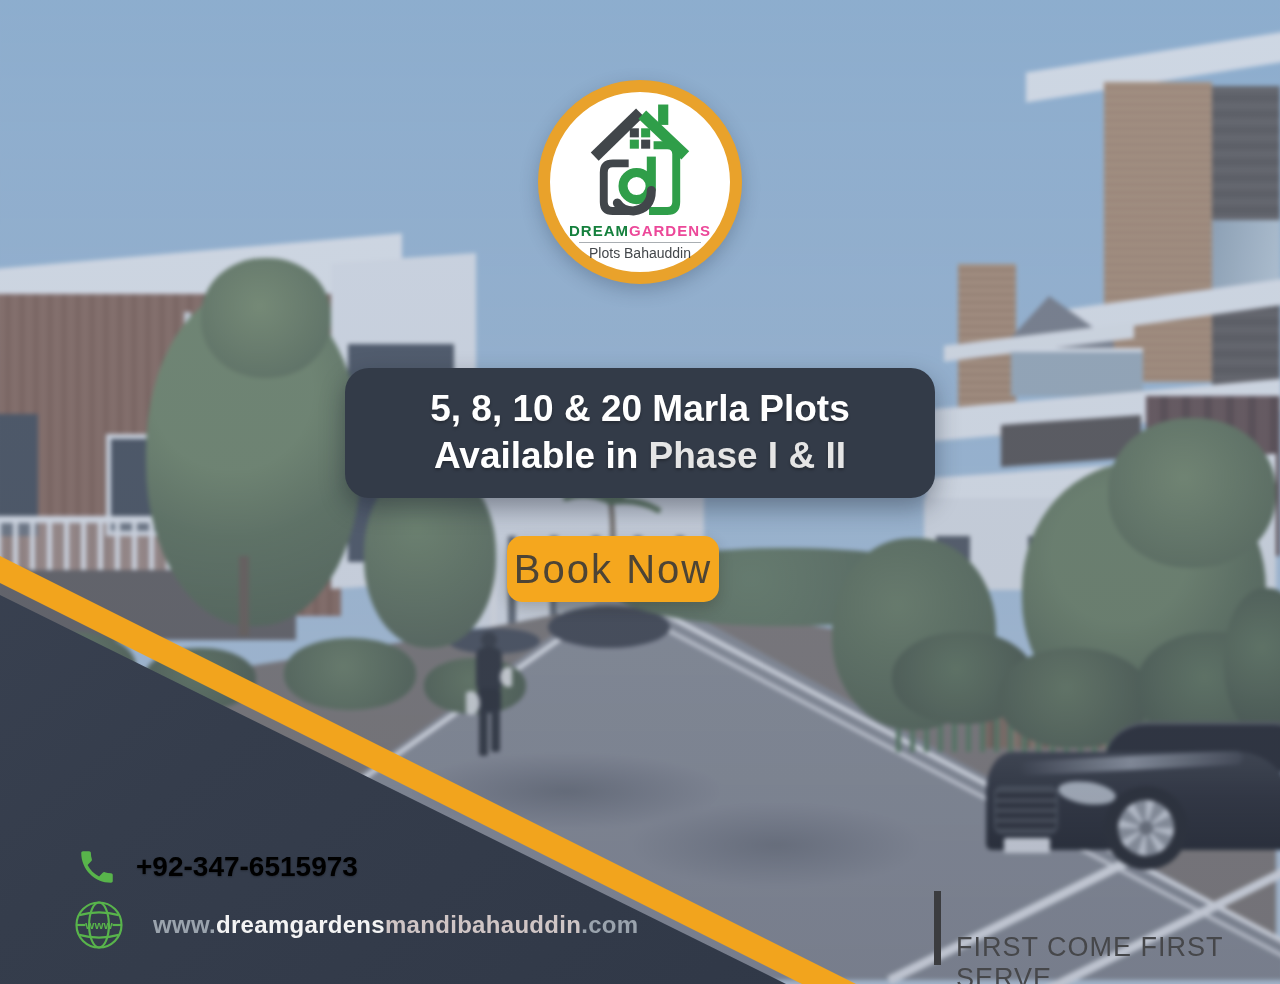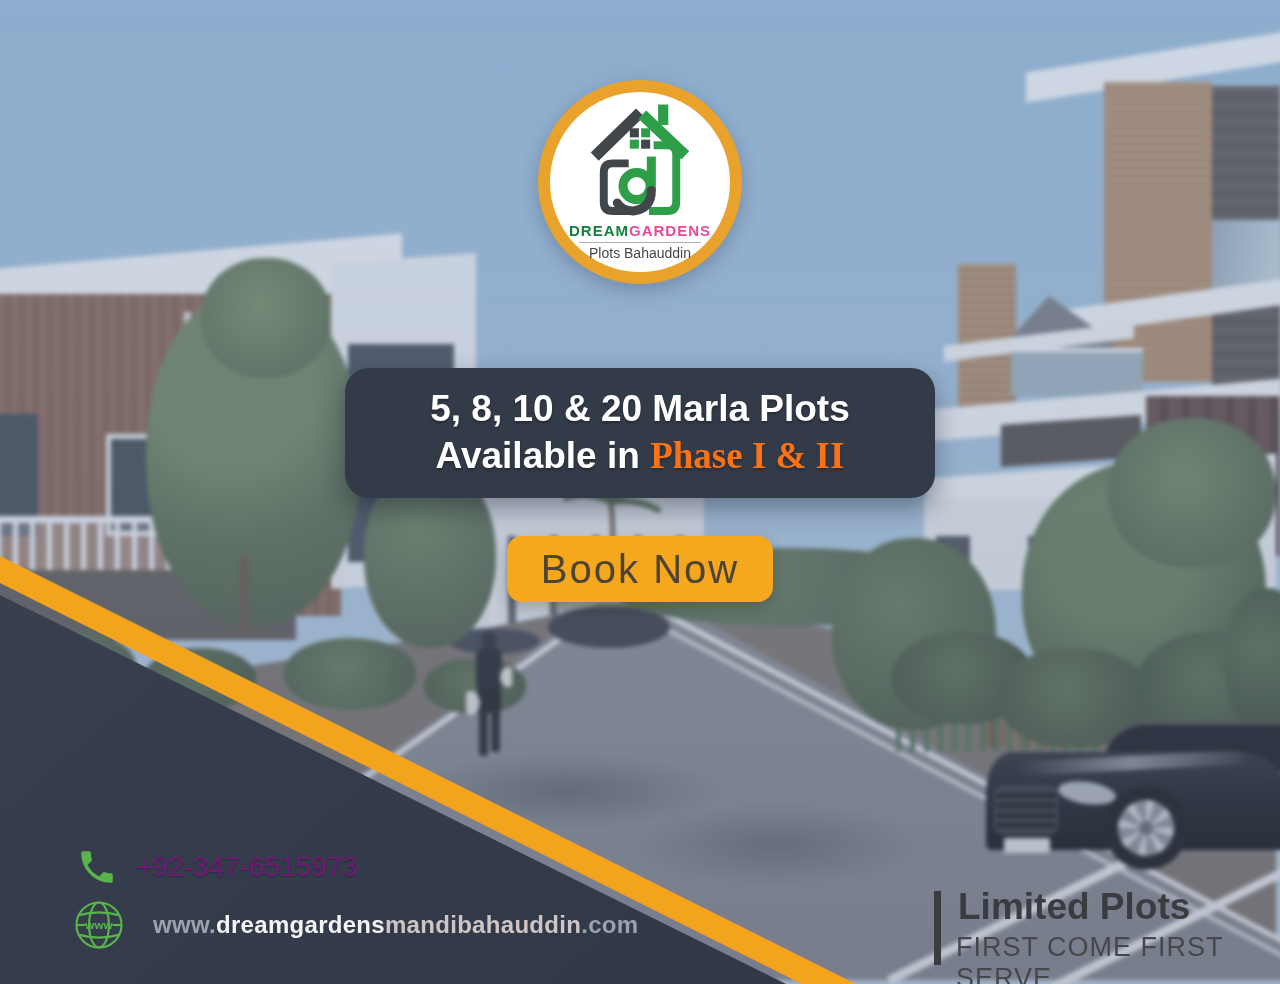--- a/index.html
+++ b/index.html
@@ -30,33 +30,33 @@
   .logo-dream{color:#15803d;} .logo-gardens{color:#ec4899;}
   .logo-divider{width:122px;height:1px;background:#a9aeb2;margin:3px 0 2px 0;}
   .logo-tagline{font-size:14px;color:#43474b;}
 
   
   .banner{position:absolute;left:345px;top:368px;width:590px;height:130px;border-radius:24px;
      background:#333B48;box-shadow:0 10px 24px rgba(15,22,35,.38);
      display:flex;flex-direction:column;justify-content:center;align-items:center;gap:6px;}
   .banner-line{font-size:37px;font-weight:bold;color:#fff;line-height:1.1;
      text-shadow:0 2px 3px rgba(0,0,0,.28);white-space:nowrap;text-align:center;}
-  .banner-hl{color:#f97316;font-family:Liberation Serif, serif;}
-
-  
-  .book-btn{position:absolute;left:507px;top:536px;width:266px;height:66px;border-radius:15px;
+  .banner-hl{color:#e5e5e5;}
+
+  
+  .book-btn{position:absolute;left:507px;top:536px;width:212px;height:66px;border-radius:15px;
      background:#F5A71E;color:#4d4435;font-size:40px;letter-spacing:2px;
      display:flex;align-items:center;justify-content:center;cursor:pointer;
      box-shadow:0 6px 14px rgba(30,30,20,.22);}
 
   
   .contact-heading{position:absolute;left:44px;top:780px;font-size:36px;font-weight:bold;color:#fff;
      letter-spacing:.5px;text-shadow:0 2px 3px rgba(0,0,0,.3);}
   .contact-row{position:absolute;display:flex;align-items:center;cursor:pointer;}
-  .phone-text{font-size:28px;font-weight:normal;color:#701a75;text-shadow:0 1px 2px rgba(0,0,0,.3);}
+  .phone-text{font-size:28px;font-weight:bold;color:#000000;text-shadow:0 1px 2px rgba(0,0,0,.3);}
   .web-text{font-size:24px;font-weight:bold;letter-spacing:.3px;}
   .web-www,.web-tld{color:#9aa3ad;} .web-name{color:#f4f4f4;} .web-mid{color:#cfc5c5;}
 
   
   .limited-bar{position:absolute;left:934px;top:891px;width:7px;height:74px;background:#3b3c3f;}
   .limited-title{position:absolute;left:958px;top:886px;font-size:37px;font-weight:bold;color:#3b3c40;}
   .limited-sub{position:absolute;left:956px;top:932px;font-size:27px;color:#46474a;letter-spacing:1px;}
 </style>
 </head>
 <body>
@@ -219,16 +219,15 @@
         <path d="M8,41 Q30,47 52,41"></path>
         <line x1="5" y1="30" x2="15" y2="30"></line>
         <line x1="45" y1="30" x2="55" y2="30"></line>
       </g>
       <text x="30" y="34.5" text-anchor="middle" font-family="Liberation Sans, sans-serif" font-size="13" font-weight="bold" fill="#58B44B">www</text>
     </svg>
     <span class="web-text"><span class="web-www">www.</span><span class="web-name">dreamgardens</span><span class="web-mid">mandibahauddin</span><span class="web-tld">.com</span></span>
   </div>
 
   <div class="limited-bar"></div>
-  <div class="limited-title">Limited Plots</div>
   <div class="limited-sub">FIRST COME FIRST SERVE</div>
 
 </div>
 
 </body></html>

